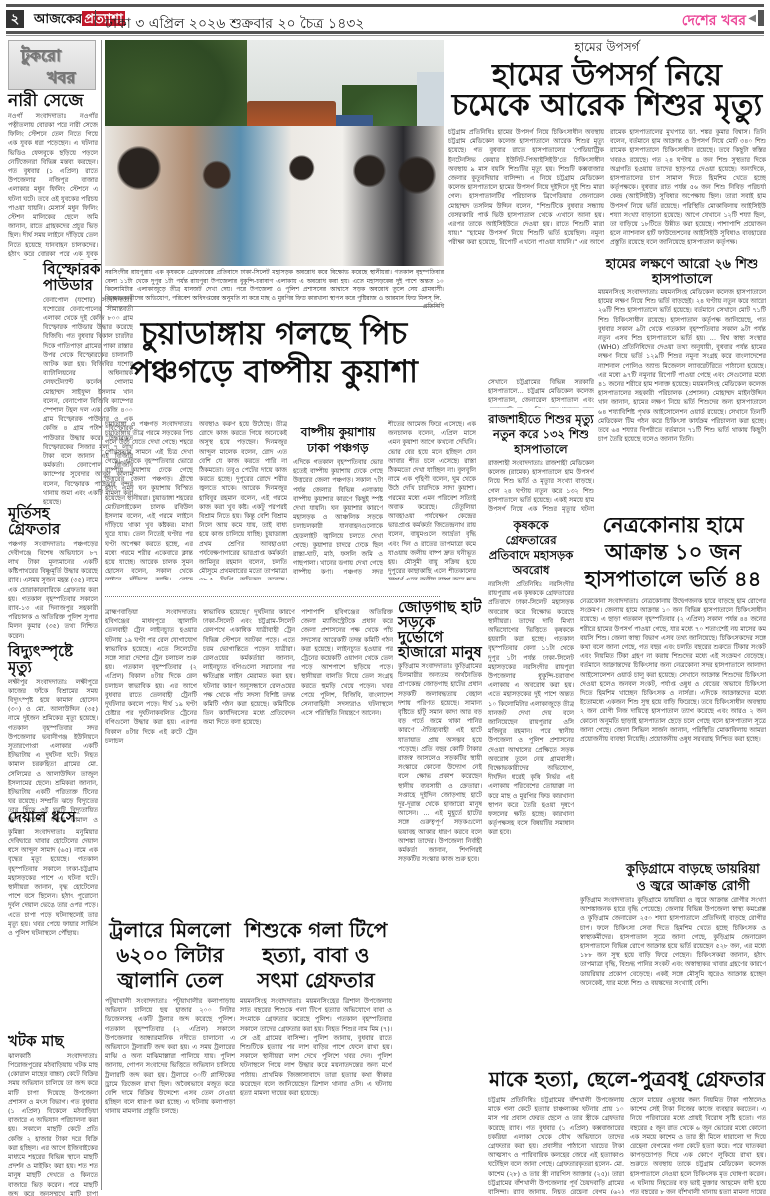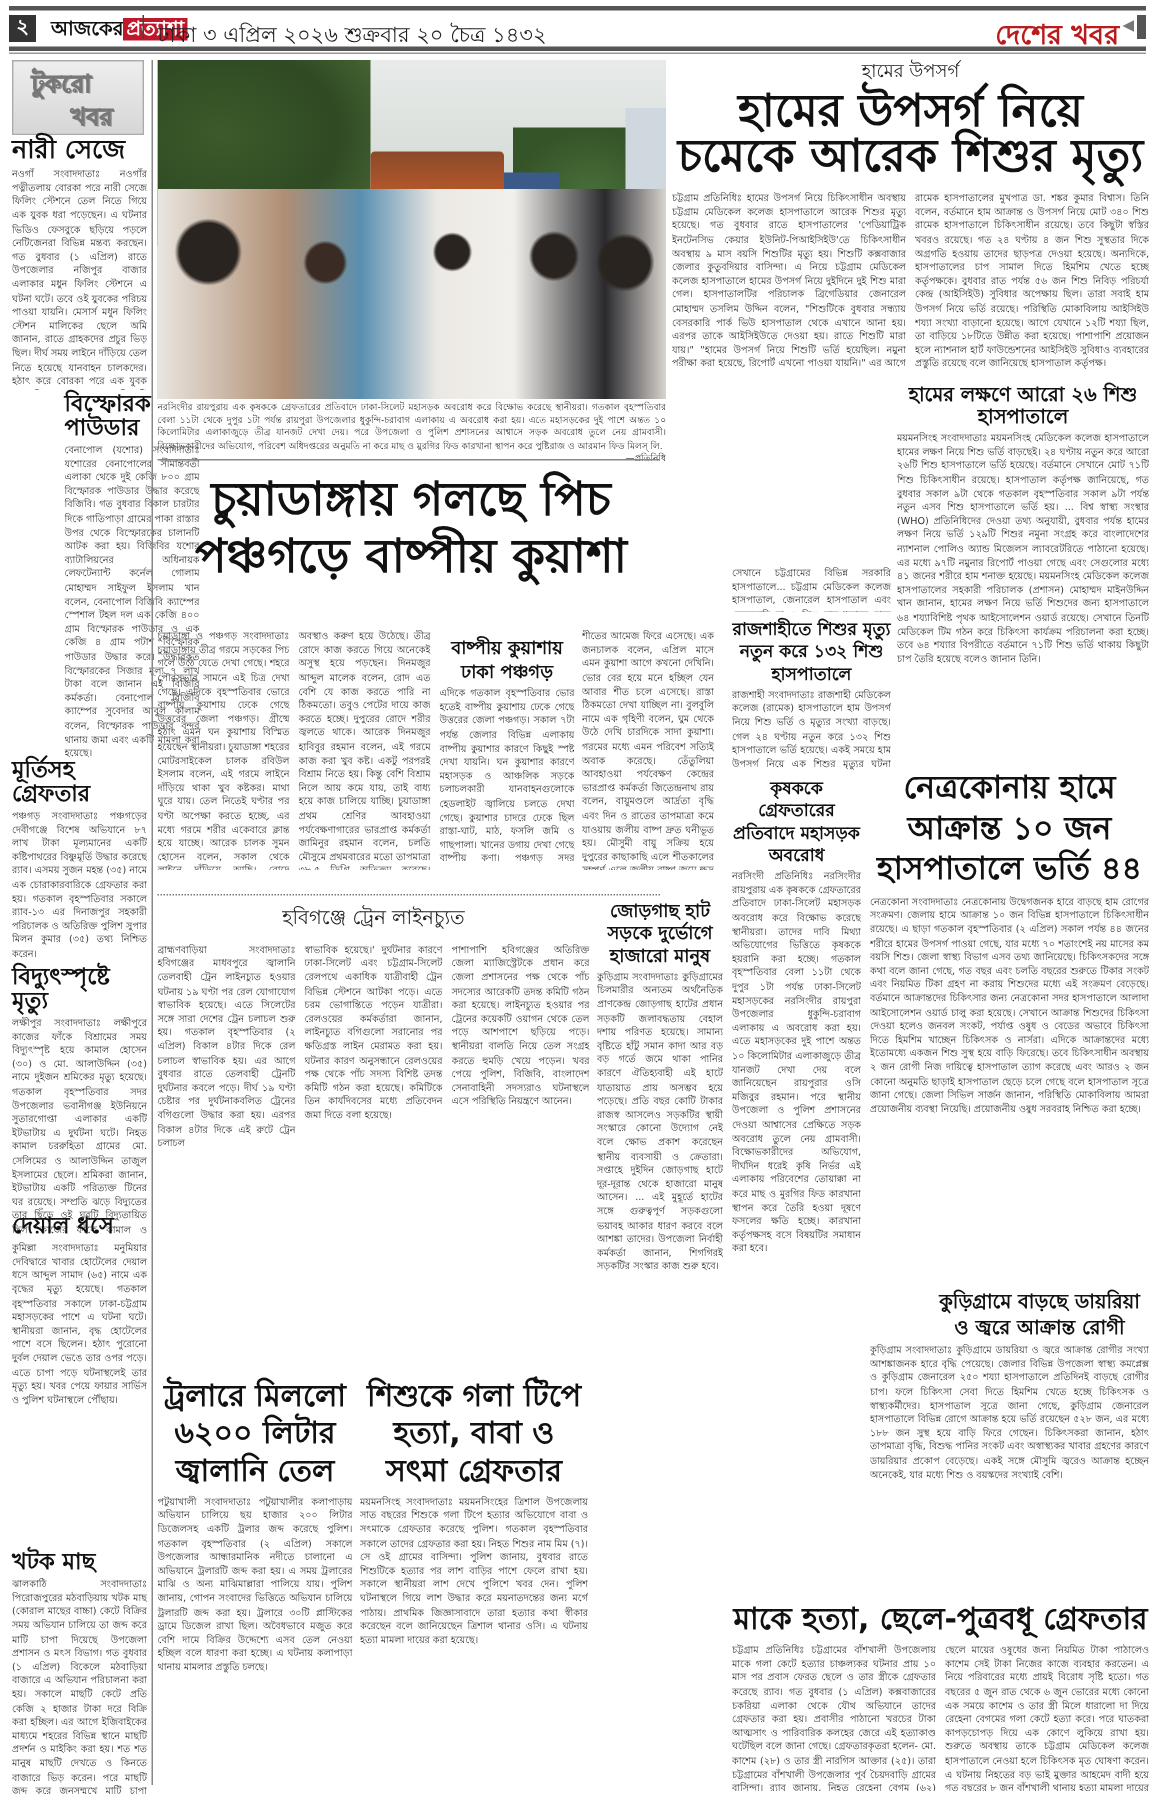--- a/index.html
+++ b/index.html
@@ -9,21 +9,21 @@
   .masthead { position: absolute; left: 0; top: 0; width: 770px; height: 38px; }
   .masthead .topline { position: absolute; left: 6px; right: 6px; top: 4px; height: 3px; background: #555; }
   .masthead .botline { position: absolute; left: 6px; right: 6px; top: 31px; height: 3px; background: #555; }
   .masthead .botline2 { position: absolute; left: 6px; right: 6px; top: 35px; height: 1px; background: #999; }
   .page-num { position: absolute; left: 6px; top: 10px; width: 18px; height: 18px; background: #333; color: #fff; font-size: 13px; font-weight: bold; text-align: center; line-height: 18px; }
   .brand { position: absolute; left: 34px; top: 9px; font-size: 13px; font-weight: bold; }
   .brand .b1 { color: #111; }
   .brand .b2 { color: #fff; background: #c0182a; padding: 0 2px; }
   .mast-sep { position: absolute; left: 95px; top: 10px; width: 1px; height: 16px; background: #444; }
   .mast-date { position: absolute; left: 105px; top: 12px; font-size: 14px; color: #222; }
-  .section-name { position: absolute; right: 24px; top: 9px; font-size: 18px; font-weight: bold; color: #b91c1c; }
+  .section-name { position: absolute; right: 24px; top: 9px; font-size: 14px; font-weight: bold; color: #ec4899; }
   .sec-arrow { position: absolute; right: 14px; top: 12px; font-size: 10px; color: #777; }
   .sec-block { position: absolute; right: 6px; top: 10px; width: 6px; height: 16px; background: #555; }
 
   .col { position: absolute; }
   .rule-v { position: absolute; width: 1px; background: #888; }
   .rule-h { position: absolute; height: 1px; background: #888; }
   .rule-dot { position: absolute; height: 0; border-top: 1px dotted #777; }
 
   .hl { font-weight: bold; color: #111; line-height: 1.05; }
   .body-text { font-size: 6.4px; line-height: 9.2px; color: #333; text-align: justify; overflow: hidden; }
@@ -161,26 +161,25 @@
 </div>
 
 <div class="col" style="left:580px; top:860px; width:186px;">
   <div class="hl" style="font-size:13px; text-align:center; line-height:17px;margin-left:40px;">কুড়িগ্রামে বাড়ছে ডায়রিয়া ও জ্বরে আক্রান্ত রোগী</div>
   <div class="body-text" style="height:180px; margin-top:2px;">কুড়িগ্রাম সংবাদদাতাঃ কুড়িগ্রামে ডায়রিয়া ও জ্বরে আক্রান্ত রোগীর সংখ্যা আশঙ্কাজনক হারে বৃদ্ধি পেয়েছে। জেলার বিভিন্ন উপজেলা স্বাস্থ্য কমপ্লেক্স ও কুড়িগ্রাম জেনারেল ২৫০ শয্যা হাসপাতালে প্রতিদিনই বাড়ছে রোগীর চাপ। ফলে চিকিৎসা সেবা দিতে হিমশিম খেতে হচ্ছে চিকিৎসক ও স্বাস্থ্যকর্মীদের। হাসপাতাল সূত্রে জানা গেছে, কুড়িগ্রাম জেনারেল হাসপাতালে বিভিন্ন রোগে আক্রান্ত হয়ে ভর্তি রয়েছেন ৫২৮ জন, এর মধ্যে ১৮৮ জন সুস্থ হয়ে বাড়ি ফিরে গেছেন। চিকিৎসকরা জানান, হঠাৎ তাপমাত্রা বৃদ্ধি, বিশুদ্ধ পানির সংকট এবং অস্বাস্থ্যকর খাবার গ্রহণের কারণে ডায়রিয়ার প্রকোপ বেড়েছে। একই সঙ্গে মৌসুমি জ্বরেও আক্রান্ত হচ্ছেন অনেকেই, যার মধ্যে শিশু ও বয়স্কদের সংখ্যাই বেশি।</div>
 </div>
 
 <div class="rule-dot" style="left:105px; top:596px; width:335px;"></div>
 
 <div class="col" style="left:398px; top:600px; width:84px;">
-  <div class="hl" style="font-size:12px; text-align:center; line-height:15px;">জোড়গাছ হাট সড়কে দুর্ভোগে হাজারো মানুষ</div>
+  <div class="hl" style="font-size:15px; line-height:15px;">জোড়গাছ হাট সড়কে দুর্ভোগে হাজারো মানুষ</div>
   <div class="body-text" style="height:490px; margin-top:2px;">কুড়িগ্রাম সংবাদদাতাঃ কুড়িগ্রামের চিলমারীর অন্যতম অর্থনৈতিক প্রাণকেন্দ্র জোড়গাছ হাটের প্রধান সড়কটি জলাবদ্ধতায় বেহাল দশায় পরিণত হয়েছে। সামান্য বৃষ্টিতে হাঁটু সমান কাদা আর বড় বড় গর্তে জমে থাকা পানির কারণে ঐতিহ্যবাহী এই হাটে যাতায়াত প্রায় অসম্ভব হয়ে পড়েছে। প্রতি বছর কোটি টাকার রাজস্ব আসলেও সড়কটির স্থায়ী সংস্কারে কোনো উদ্যোগ নেই বলে ক্ষোভ প্রকাশ করেছেন স্থানীয় ব্যবসায়ী ও ক্রেতারা। সপ্তাহে দুইদিন জোড়গাছ হাটে দূর-দূরান্ত থেকে হাজারো মানুষ আসেন। ... এই মুহূর্তে হাটের সঙ্গে গুরুত্বপূর্ণ সড়কগুলো ভয়াবহ আকার ধারণ করবে বলে আশঙ্কা তাদের। উপজেলা নির্বাহী কর্মকর্তা জানান, শিগগিরই সড়কটির সংস্কার কাজ শুরু হবে।</div>
 </div>
 
 <div class="col" style="left:105px; top:602px; width:288px;">
-  <div class="kicker" style="font-size:13px;">হবিগঞ্জে ট্রেন লাইনচ্যুত</div>
   <div style="display:flex; gap:6px; margin-top:6px;">
     <div class="body-text" style="flex:1; height:180px;">ব্রাহ্মণবাড়িয়া সংবাদদাতাঃ হবিগঞ্জের মাধবপুরে জ্বালানি তেলবাহী ট্রেন লাইনচ্যুত হওয়ার ঘটনায় ১৯ ঘণ্টা পর রেল যোগাযোগ স্বাভাবিক হয়েছে। এতে সিলেটের সঙ্গে সারা দেশের ট্রেন চলাচল শুরু হয়। গতকাল বৃহস্পতিবার (২ এপ্রিল) বিকাল ৪টার দিকে রেল চলাচল স্বাভাবিক হয়। এর আগে বুধবার রাতে তেলবাহী ট্রেনটি দুর্ঘটনার কবলে পড়ে। দীর্ঘ ১৯ ঘণ্টা চেষ্টার পর দুর্ঘটনাকবলিত ট্রেনের বগিগুলো উদ্ধার করা হয়। এরপর বিকাল ৪টার দিকে এই রুটে ট্রেন চলাচল</div>
     <div class="body-text" style="flex:1; height:180px;">স্বাভাবিক হয়েছে।' দুর্ঘটনার কারণে ঢাকা-সিলেট এবং চট্টগ্রাম-সিলেট রেলপথে একাধিক যাত্রীবাহী ট্রেন বিভিন্ন স্টেশনে আটকা পড়ে। এতে চরম ভোগান্তিতে পড়েন যাত্রীরা। রেলওয়ের কর্মকর্তারা জানান, লাইনচ্যুত বগিগুলো সরানোর পর ক্ষতিগ্রস্ত লাইন মেরামত করা হয়। ঘটনার কারণ অনুসন্ধানে রেলওয়ের পক্ষ থেকে পাঁচ সদস্য বিশিষ্ট তদন্ত কমিটি গঠন করা হয়েছে। কমিটিকে তিন কার্যদিবসের মধ্যে প্রতিবেদন জমা দিতে বলা হয়েছে।</div>
     <div class="body-text" style="flex:1; height:180px;">পাশাপাশি হবিগঞ্জের অতিরিক্ত জেলা ম্যাজিস্ট্রেটকে প্রধান করে জেলা প্রশাসনের পক্ষ থেকে পাঁচ সদস্যের আরেকটি তদন্ত কমিটি গঠন করা হয়েছে। লাইনচ্যুত হওয়ার পর ট্রেনের কয়েকটি ওয়াগন থেকে তেল পড়ে আশপাশে ছড়িয়ে পড়ে। স্থানীয়রা বালতি নিয়ে তেল সংগ্রহ করতে হুমড়ি খেয়ে পড়েন। খবর পেয়ে পুলিশ, বিজিবি, বাংলাদেশ সেনাবাহিনী সদস্যরাও ঘটনাস্থলে এসে পরিস্থিতি নিয়ন্ত্রণে আনেন।</div>
   </div>
 </div>
 
 <div class="col" style="left:105px; top:918px; width:130px;">
   <div class="hl" style="font-size:20px; text-align:center; line-height:25px;">ট্রলারে মিললো ৬২০০ লিটার জ্বালানি তেল</div>
   <div class="body-text" style="height:196px; margin-top:4px;">পটুয়াখালী সংবাদদাতাঃ পটুয়াখালীর কলাপাড়ায় অভিযান চালিয়ে ছয় হাজার ২০০ লিটার ডিজেলসহ একটি ট্রলার জব্দ করেছে পুলিশ। গতকাল বৃহস্পতিবার (২ এপ্রিল) সকালে উপজেলার আন্ধারমানিক নদীতে চালানো এ অভিযানে ট্রলারটি জব্দ করা হয়। এ সময় ট্রলারের মাঝি ও অন্য মাঝিমাল্লারা পালিয়ে যায়। পুলিশ জানায়, গোপন সংবাদের ভিত্তিতে অভিযান চালিয়ে ট্রলারটি জব্দ করা হয়। ট্রলারে ৩০টি প্লাস্টিকের ড্রামে ডিজেল রাখা ছিল। অবৈধভাবে মজুত করে বেশি দামে বিক্রির উদ্দেশ্যে এসব তেল নেওয়া হচ্ছিল বলে ধারণা করা হচ্ছে। এ ঘটনায় কলাপাড়া থানায় মামলার প্রস্তুতি চলছে।</div>

